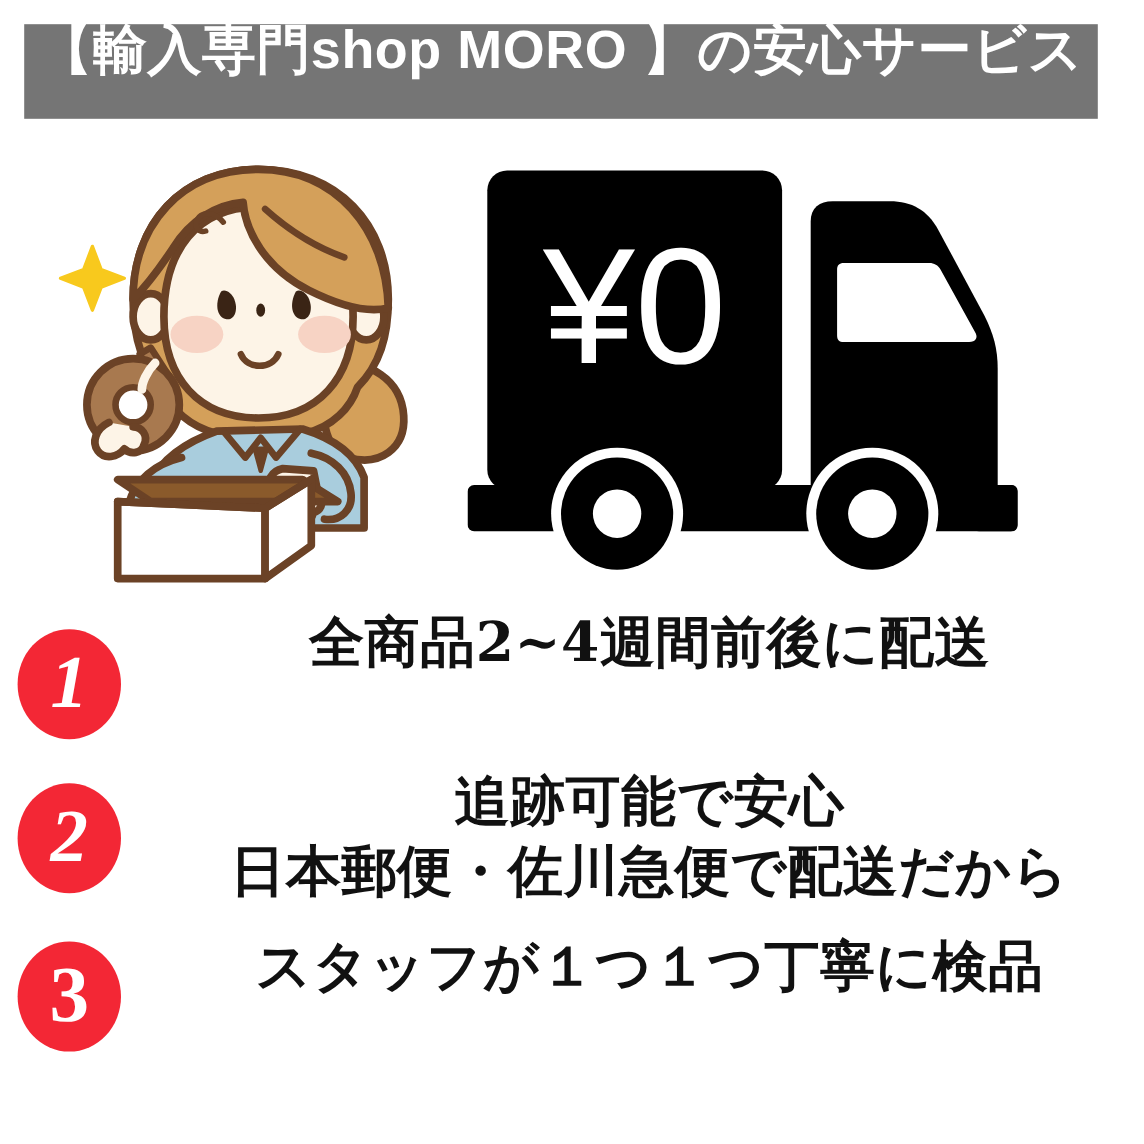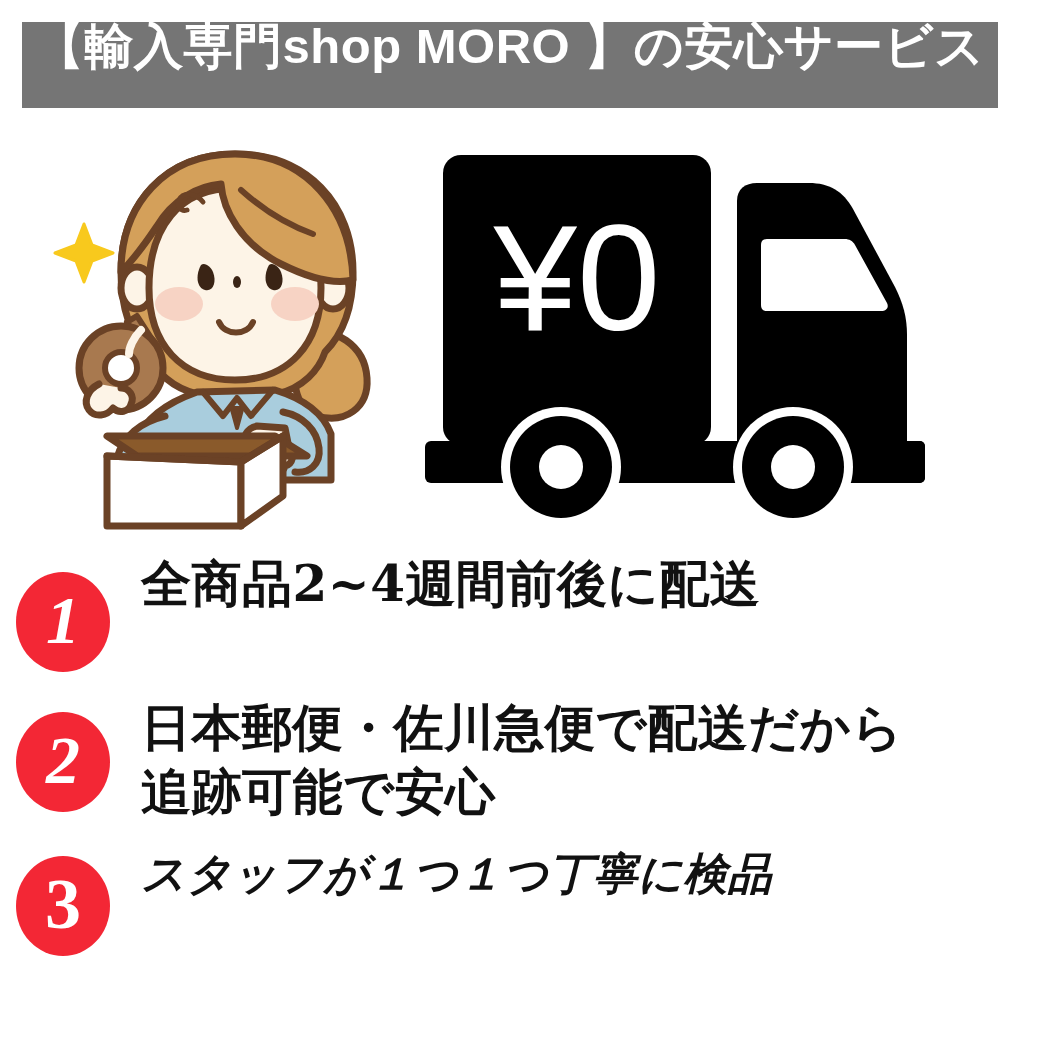--- a/index.html
+++ b/index.html
@@ -115,29 +115,30 @@
     box-sizing: border-box;
   }
   .item-3 .num-text { font-style: normal; font-size: 72px; }
 
   .item-lines {
     flex: 1 1 auto;
     margin-left: 31px;
     color: #111111;
     font-family: "DejaVu Serif", "Liberation Serif", serif;
     font-weight: bold;
+    text-align: center;
   }
   .item-line {
     font-size: 50px;
     line-height: 1.28;
     letter-spacing: 0.5px;
     white-space: nowrap;
   }
   .item-1 .item-line-2 { padding-left: 26px; }
-  .item-3 .item-line { font-size: 44px; font-style: italic; }
+  .item-3 .item-line { font-size: 50px; }
 
   .badge-1 { margin-top: 20px; }
   .badge-2 { margin-top: 16px; }
   .badge-3 { margin-top: 10px; }
 </style>
 </head>
 <body>
 
 <div class="header-banner">
   <div class="header-title">【輸入専門shop MORO 】の安心サービス</div>
@@ -262,22 +263,22 @@
       <div class="item-line item-line-1">全商品2~4週間前後に配送</div>
     </div>
   </div>
 
   <div class="service-item item-2">
     <div class="num-badge badge-2">
       <div class="num-circle"></div>
       <div class="num-text">2</div>
     </div>
     <div class="item-lines">
+      <div class="item-line item-line-2">追跡可能で安心</div>
       <div class="item-line item-line-1">日本郵便・佐川急便で配送だから</div>
-      <div class="item-line item-line-2">追跡可能で安心</div>
     </div>
   </div>
 
   <div class="service-item item-3">
     <div class="num-badge badge-3">
       <div class="num-circle"></div>
       <div class="num-text">3</div>
     </div>
     <div class="item-lines">
       <div class="item-line item-line-1">スタッフが１つ１つ丁寧に検品</div>

